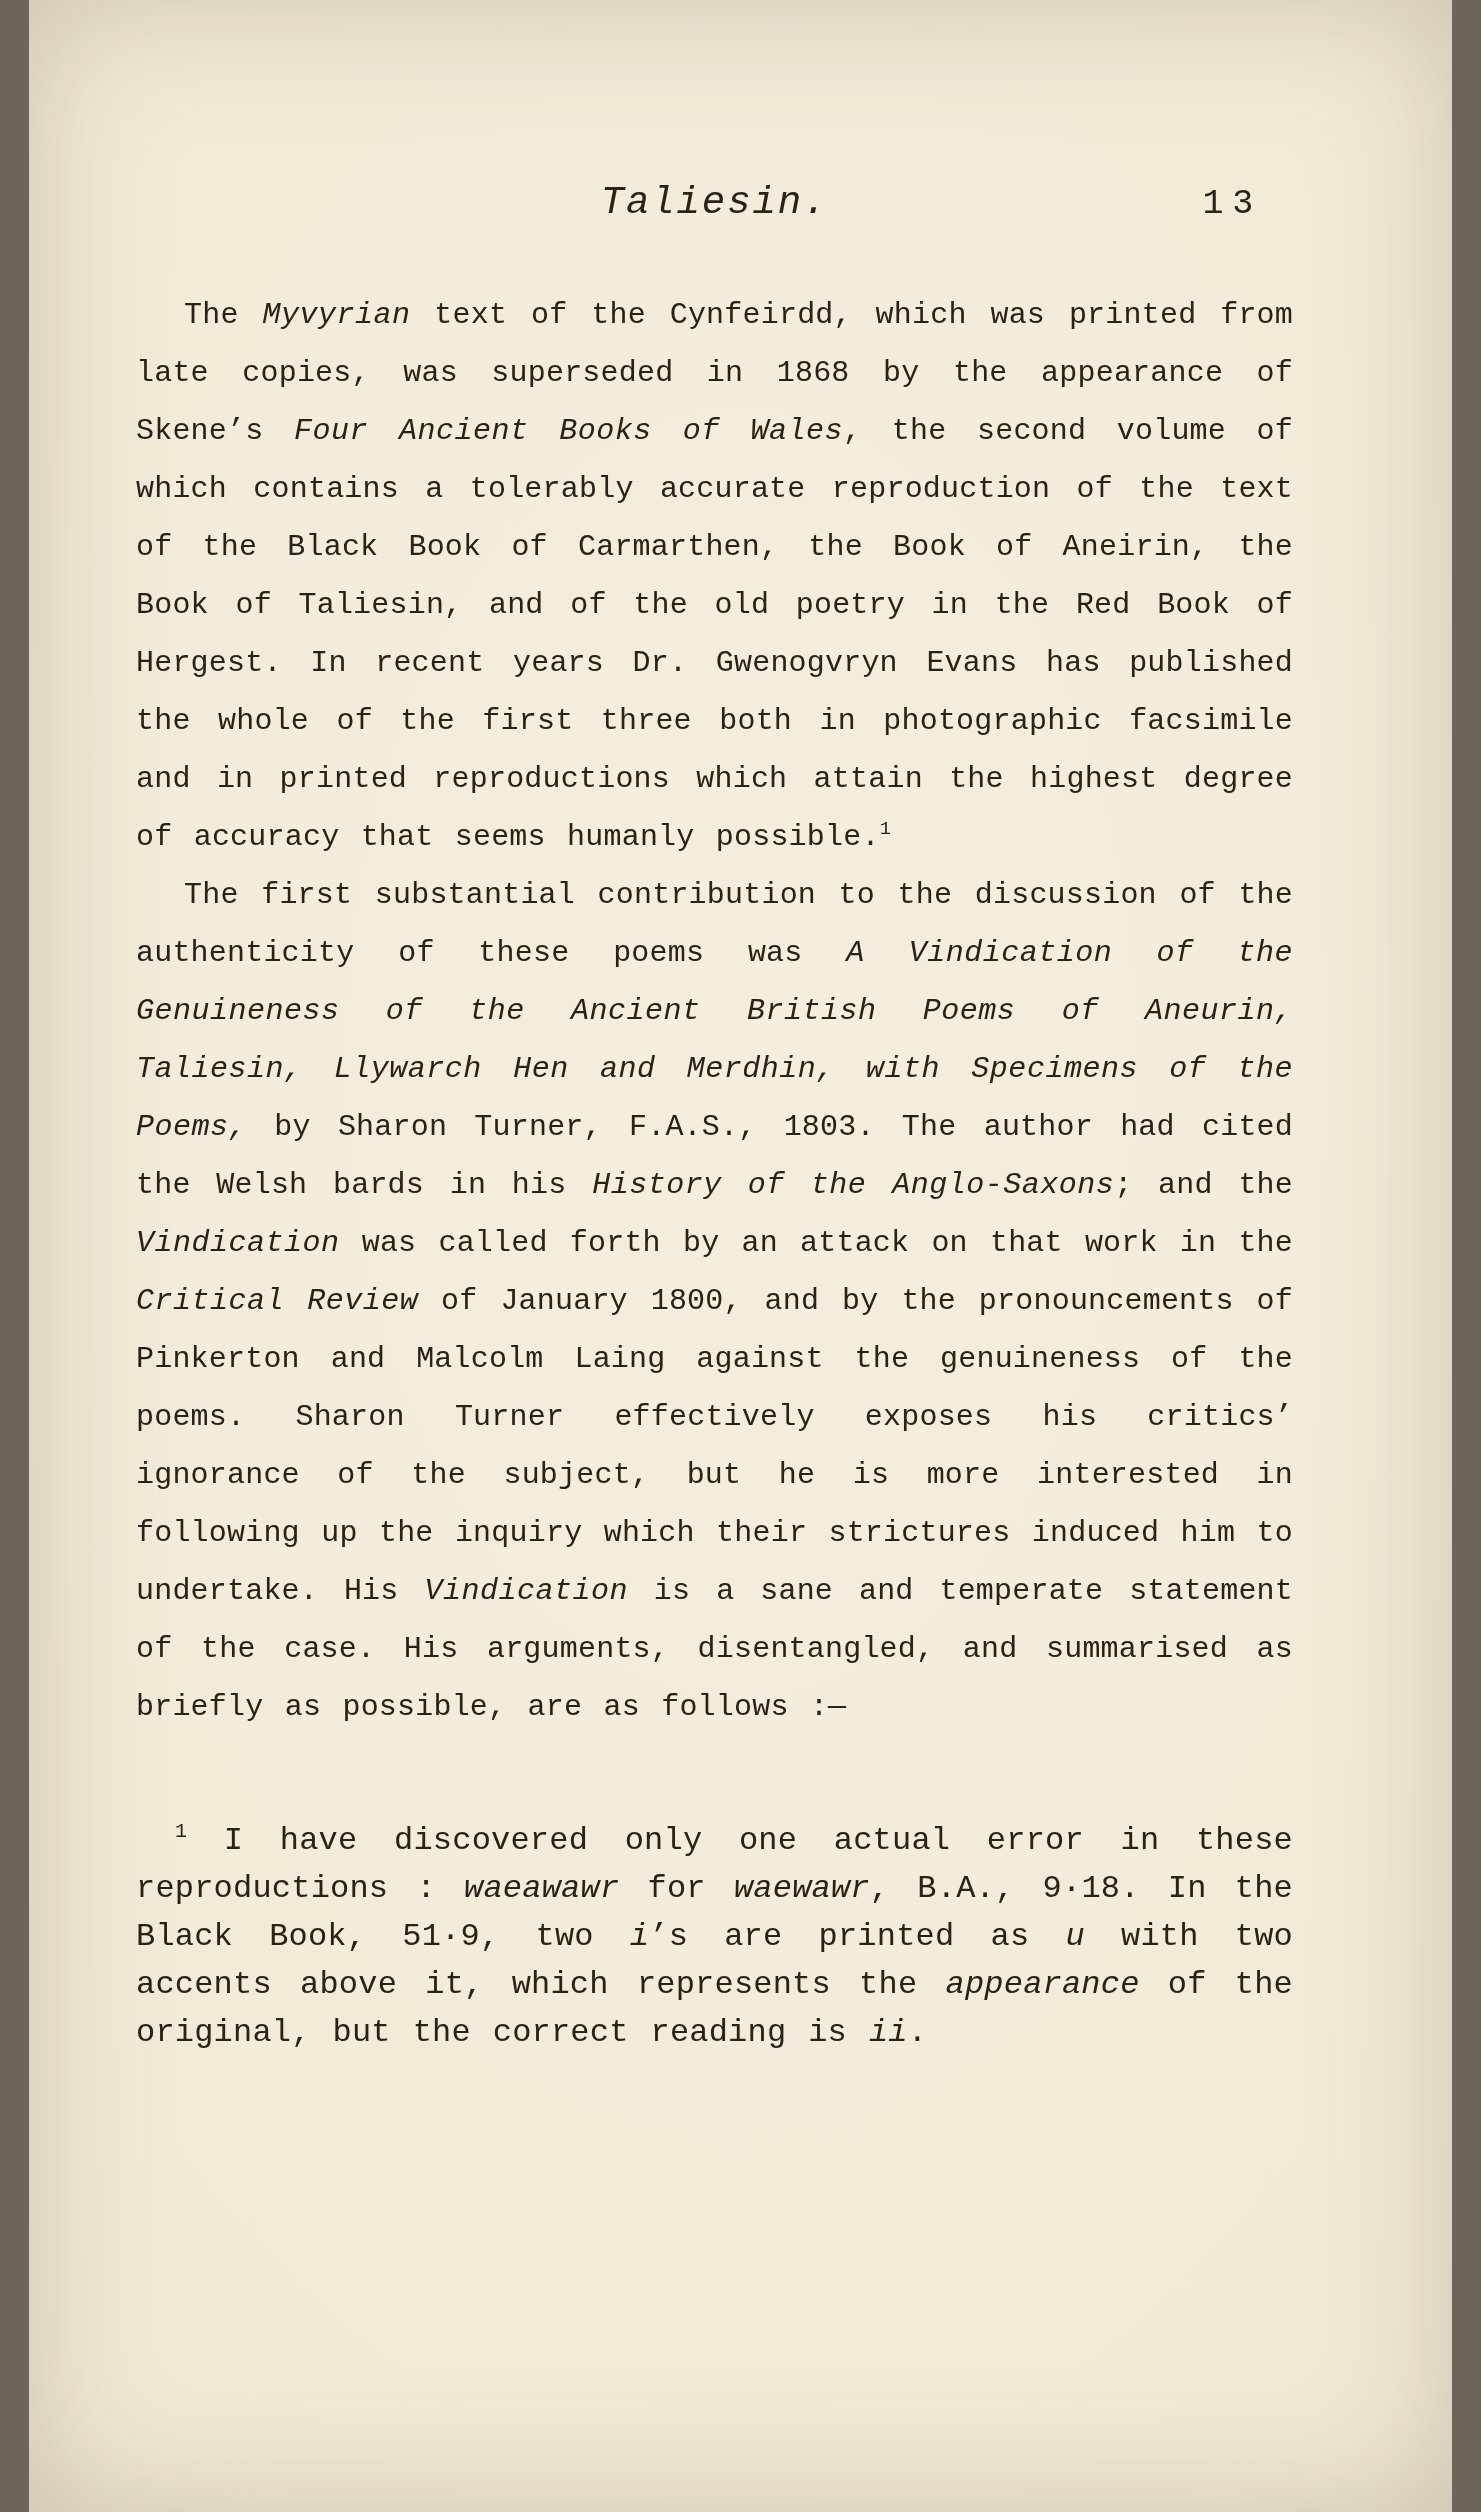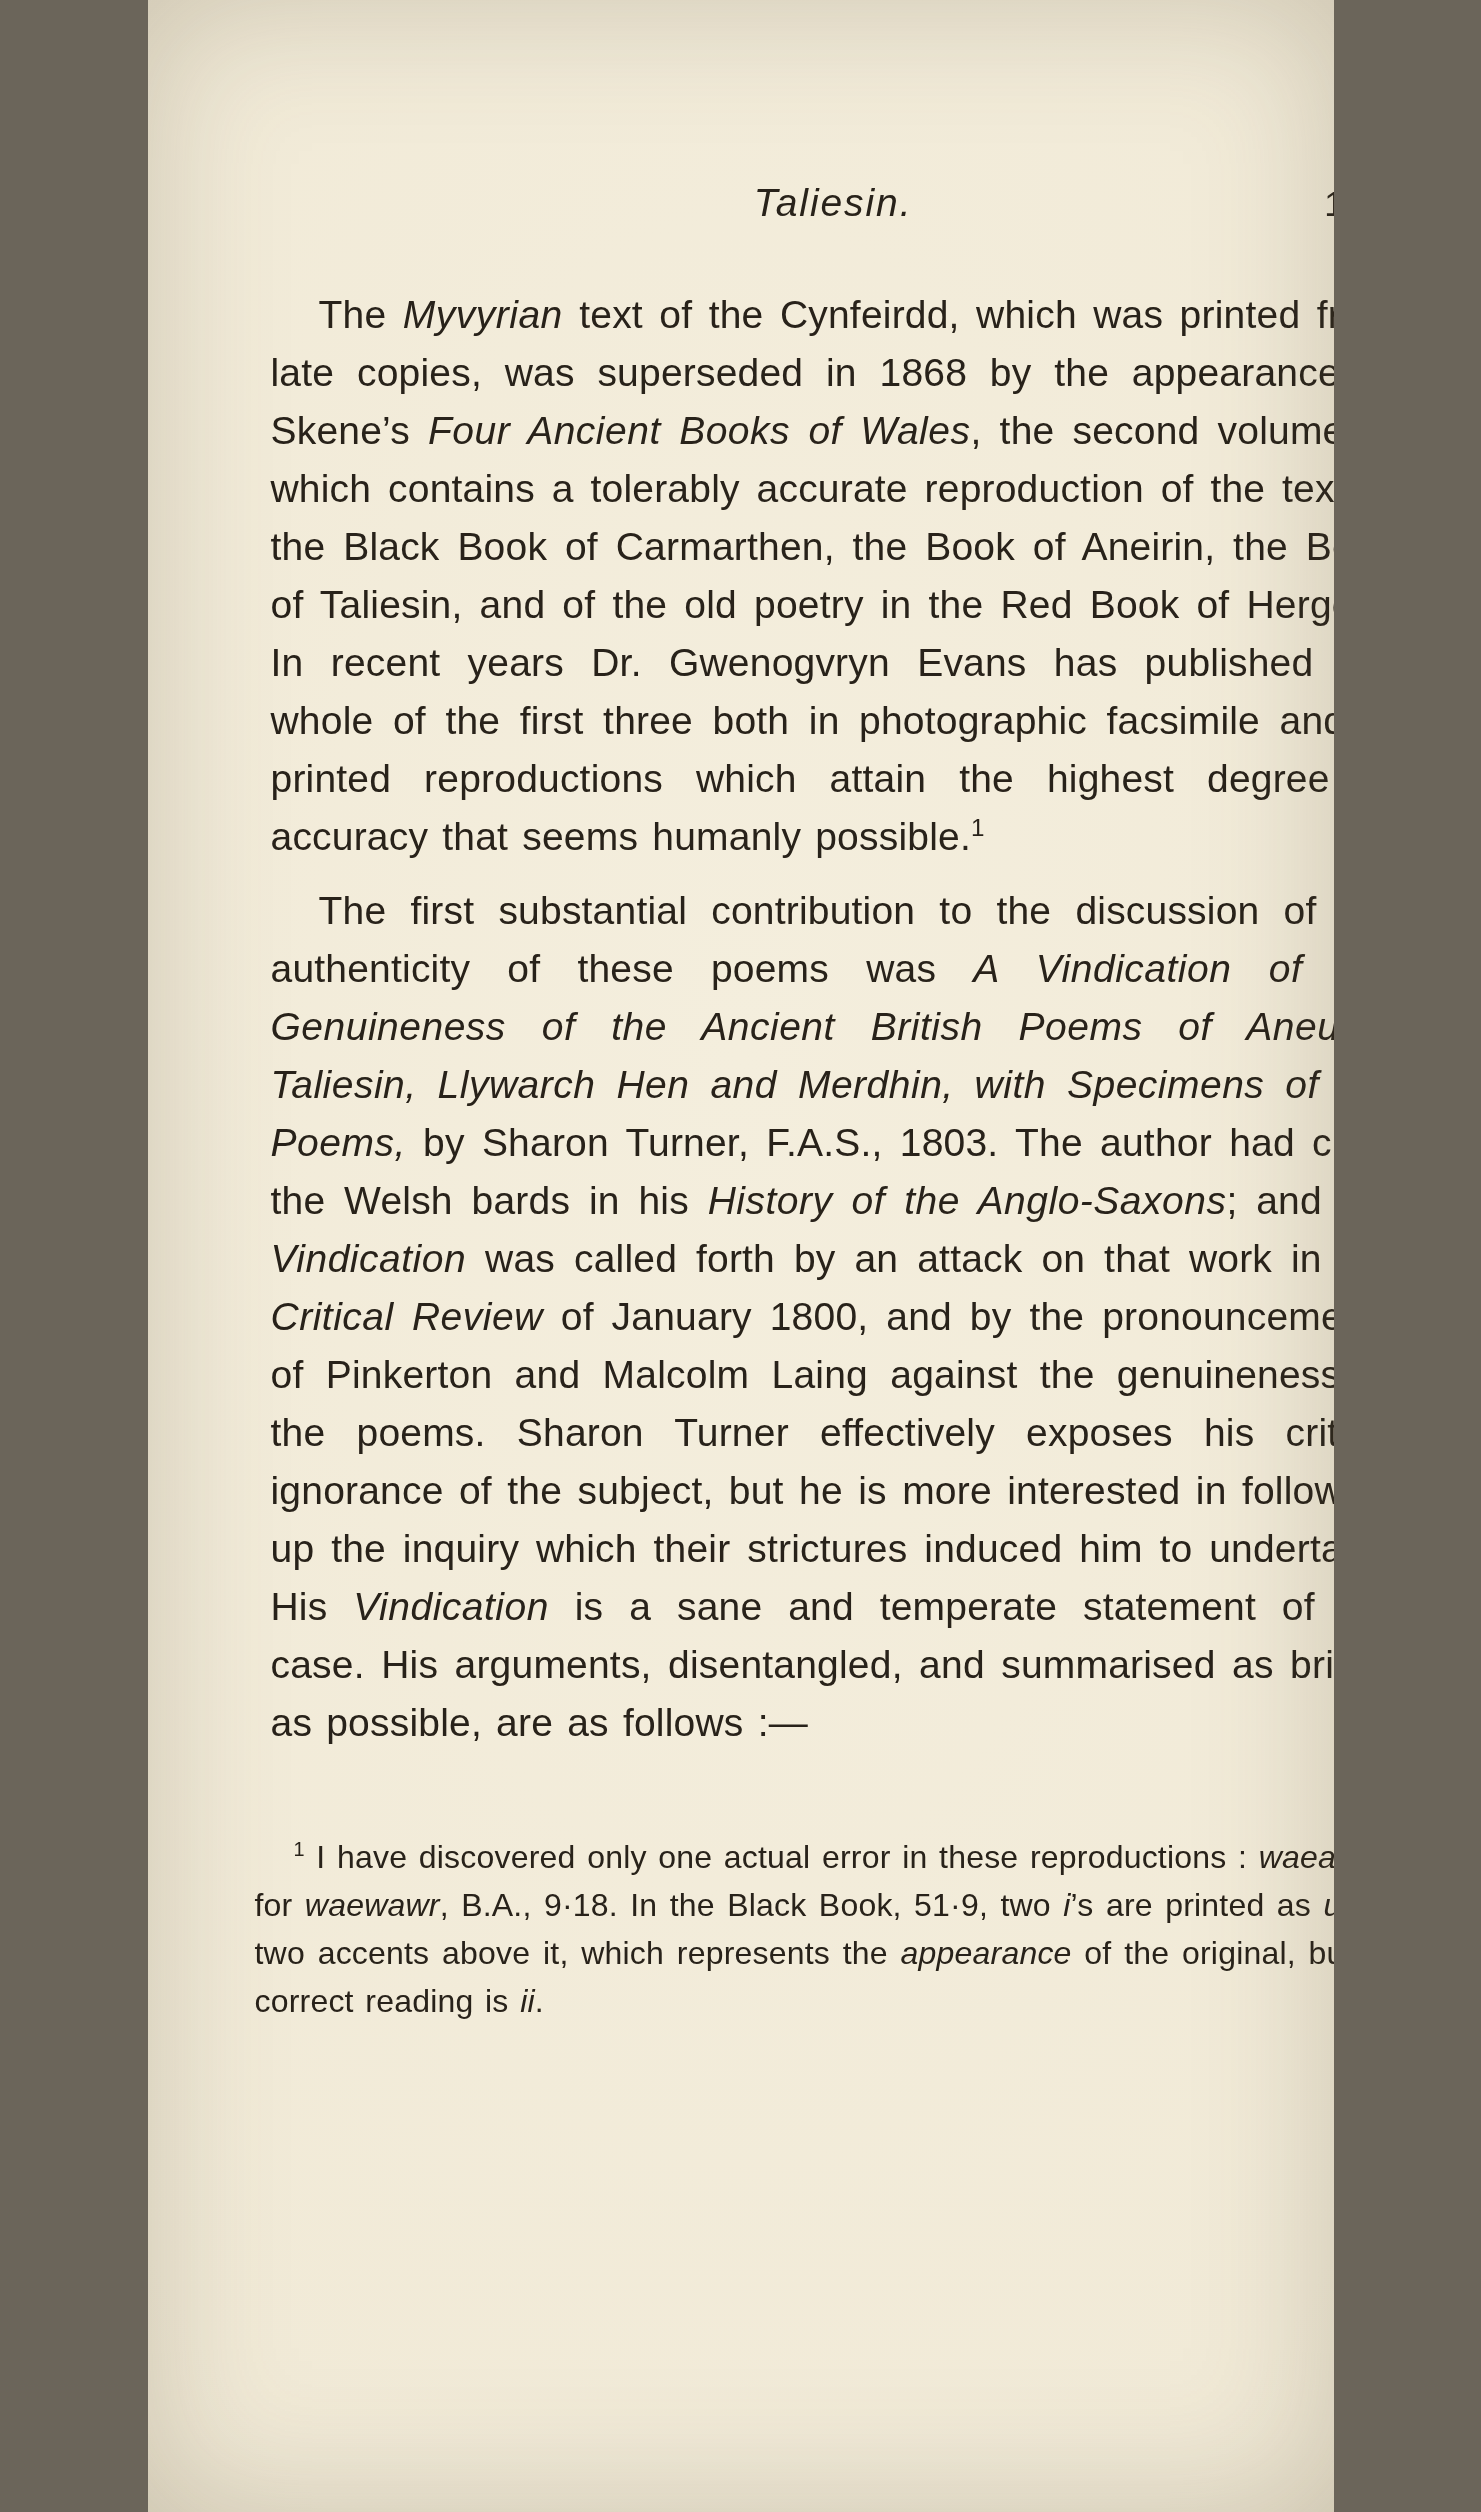--- a/index.html
+++ b/index.html
@@ -2,27 +2,27 @@
 <html style="font-size:10px"><head>
 <meta charset="utf-8">
 <style>
   html, body {
     margin: 0;
     padding: 0;
     background: #6b655a;
   }
   .page {
     position: relative;
-    width: 1186px;
+    width: 1423px;
     height: 2512px;
     margin: 0 auto;
     background:
       radial-gradient(ellipse 130% 120% at 50% 42%, #f4eedd 0%, #f1ead7 55%, #e9e1cb 85%, #ddd4bc 100%);
     color: #28221a;
-    font-family: Liberation Sans, sans-serif;
+    font-family: Liberation Mono, monospace;
     overflow: hidden;
   }
   .page::after {
     content: "";
     position: absolute;
     inset: 0;
     pointer-events: none;
     box-shadow: inset 0 0 137px rgba(90, 80, 55, 0.25);
   }
   .content {
@@ -46,22 +46,22 @@
     letter-spacing: 1.9px;
   }
   .page-number {
     position: absolute;
     right: 31px;
     top: 2.5px;
     font-size: 35px;
     letter-spacing: 8.7px;
   }
   .body-text p {
-    margin: 16px;
-    font-size: 39px;
+    margin: 0;
+    font-size: 30px;
     line-height: 58px;
     text-align: justify;
     text-indent: 48px;
     word-spacing: 3.1px;
     letter-spacing: 0.2px;
   }
   .body-text p em {
     font-style: italic;
     letter-spacing: 0.5px;
   }

